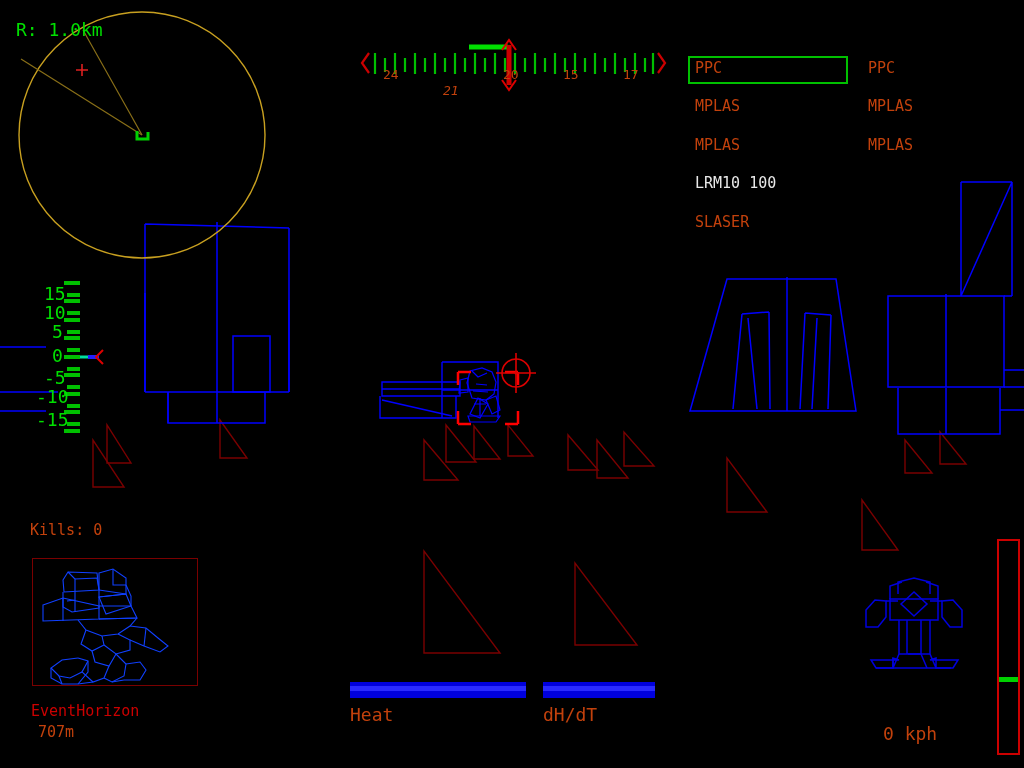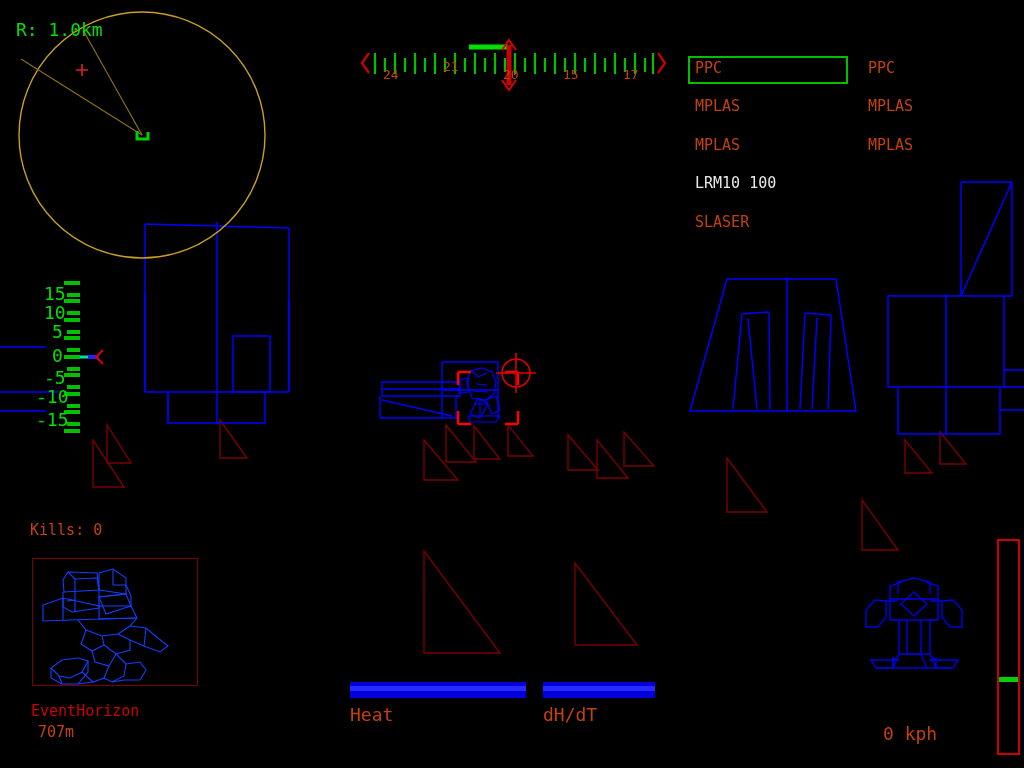--- a/index.html
+++ b/index.html
@@ -237,21 +237,21 @@
     </g>
 
     <g fill="none" stroke="#0000ff" stroke-width="1.3">
       <path d="M168,423 L168,392"></path>
     </g>
   </svg>
 
   <div class="txt t14 grn-b" style="left:16px;top:23px;">R: 1.0km</div>
 
   <div class="txt t13 grn" style="left:383px;top:68px;">24</div>
-  <div class="txt t13 grn" style="left:443px;top:60px;">21</div>
+  <div class="txt t13 grn" style="left:443px;top:84px;font-style:italic;">21</div>
   <div class="txt t13 grn" style="left:503px;top:68px;">20</div>
   <div class="txt t13 grn" style="left:563px;top:68px;">15</div>
   <div class="txt t13 grn" style="left:623px;top:68px;">17</div>
 
   <div class="txt t14 grn-b" style="left:44px;top:287px;">15</div>
   <div class="txt t14 grn-b" style="left:44px;top:306px;">10</div>
   <div class="txt t14 grn-b" style="left:52px;top:325px;">5</div>
   <div class="txt t14 grn-b" style="left:52px;top:349px;">0</div>
   <div class="txt t14 grn-b" style="left:44px;top:371px;">-5</div>
   <div class="txt t14 grn-b" style="left:36px;top:390px;">-10</div>

